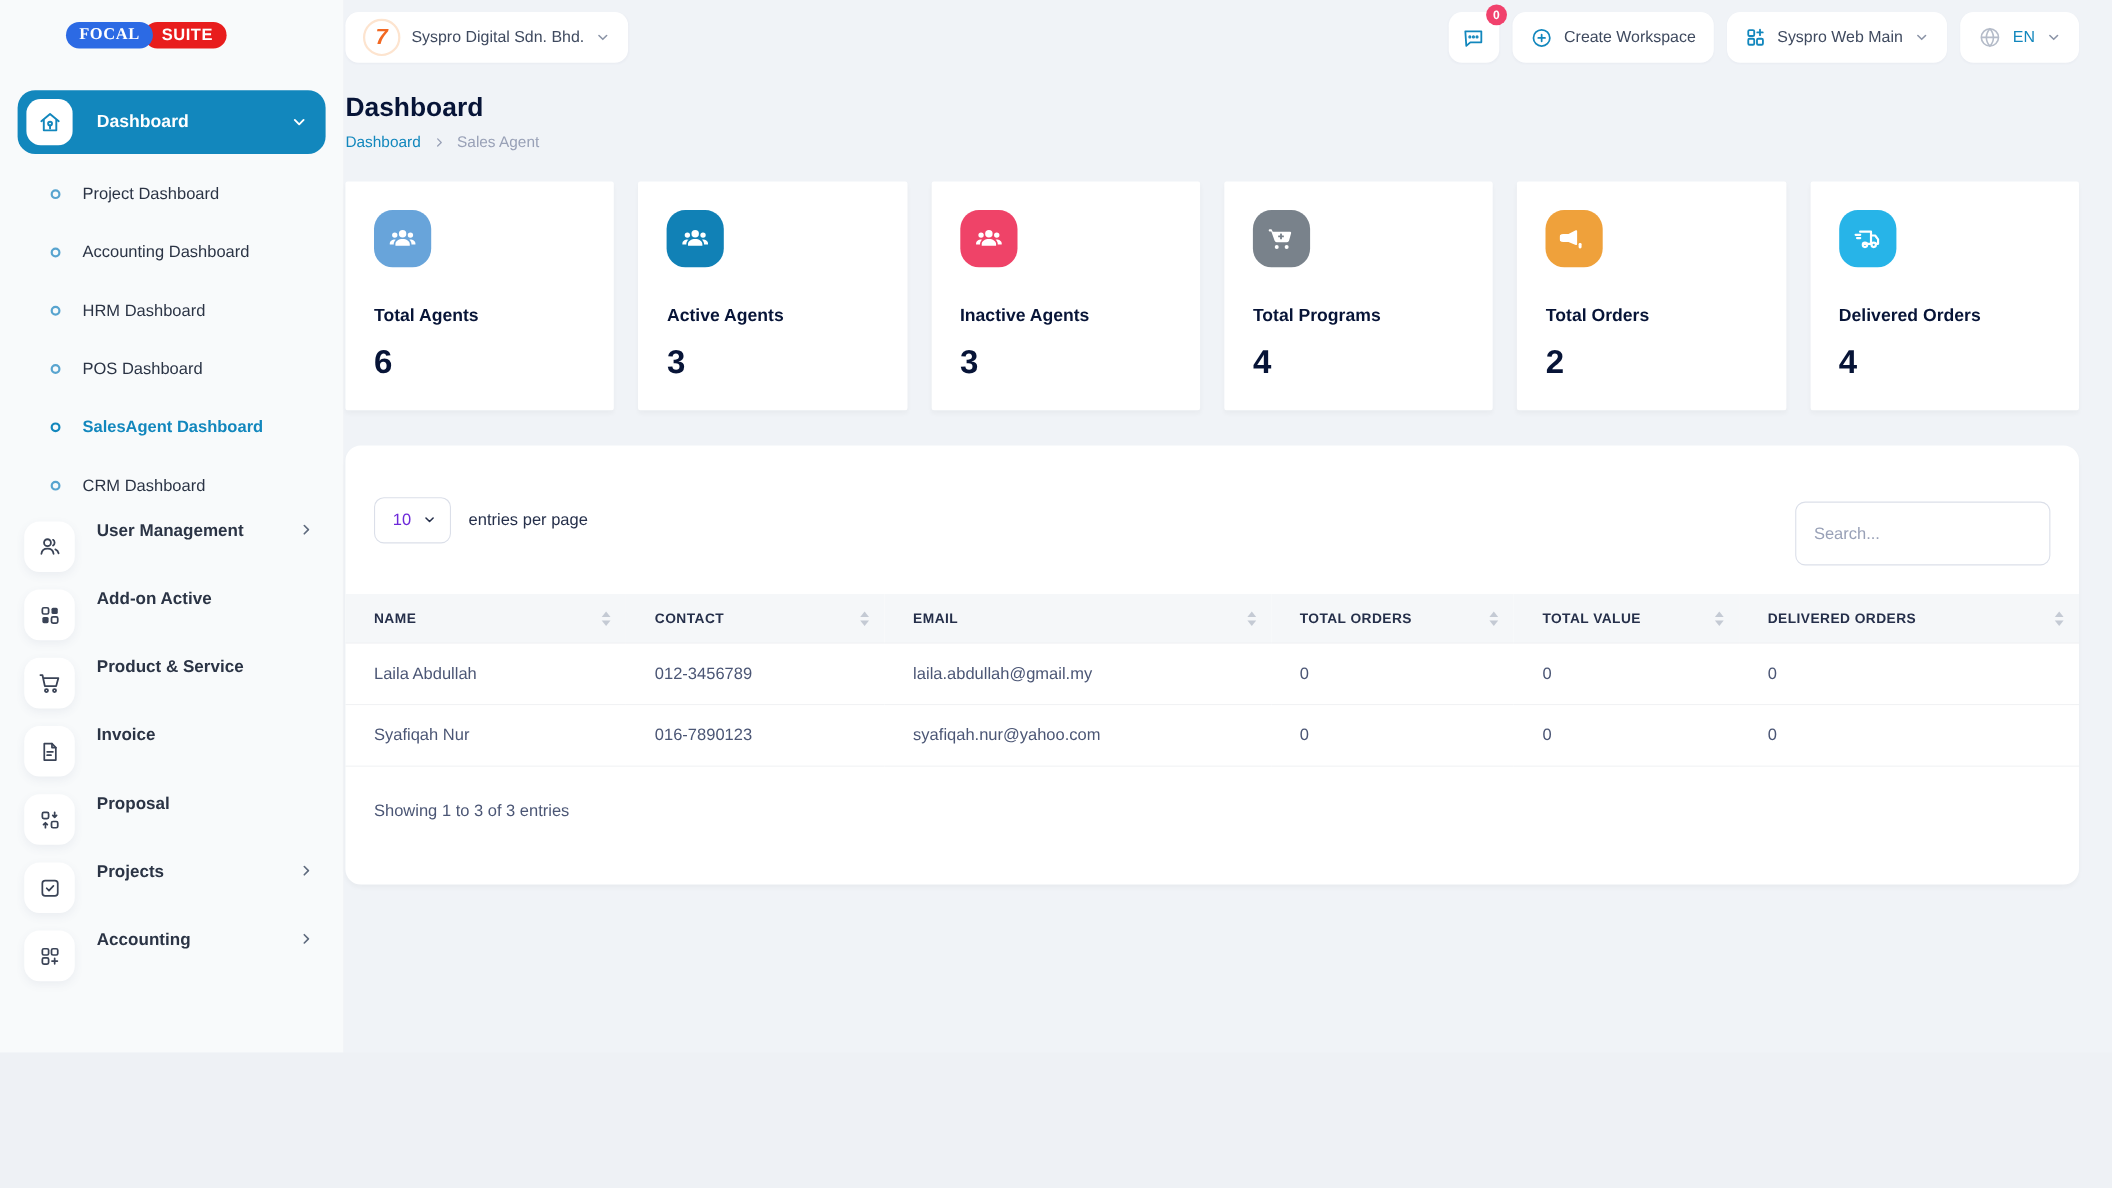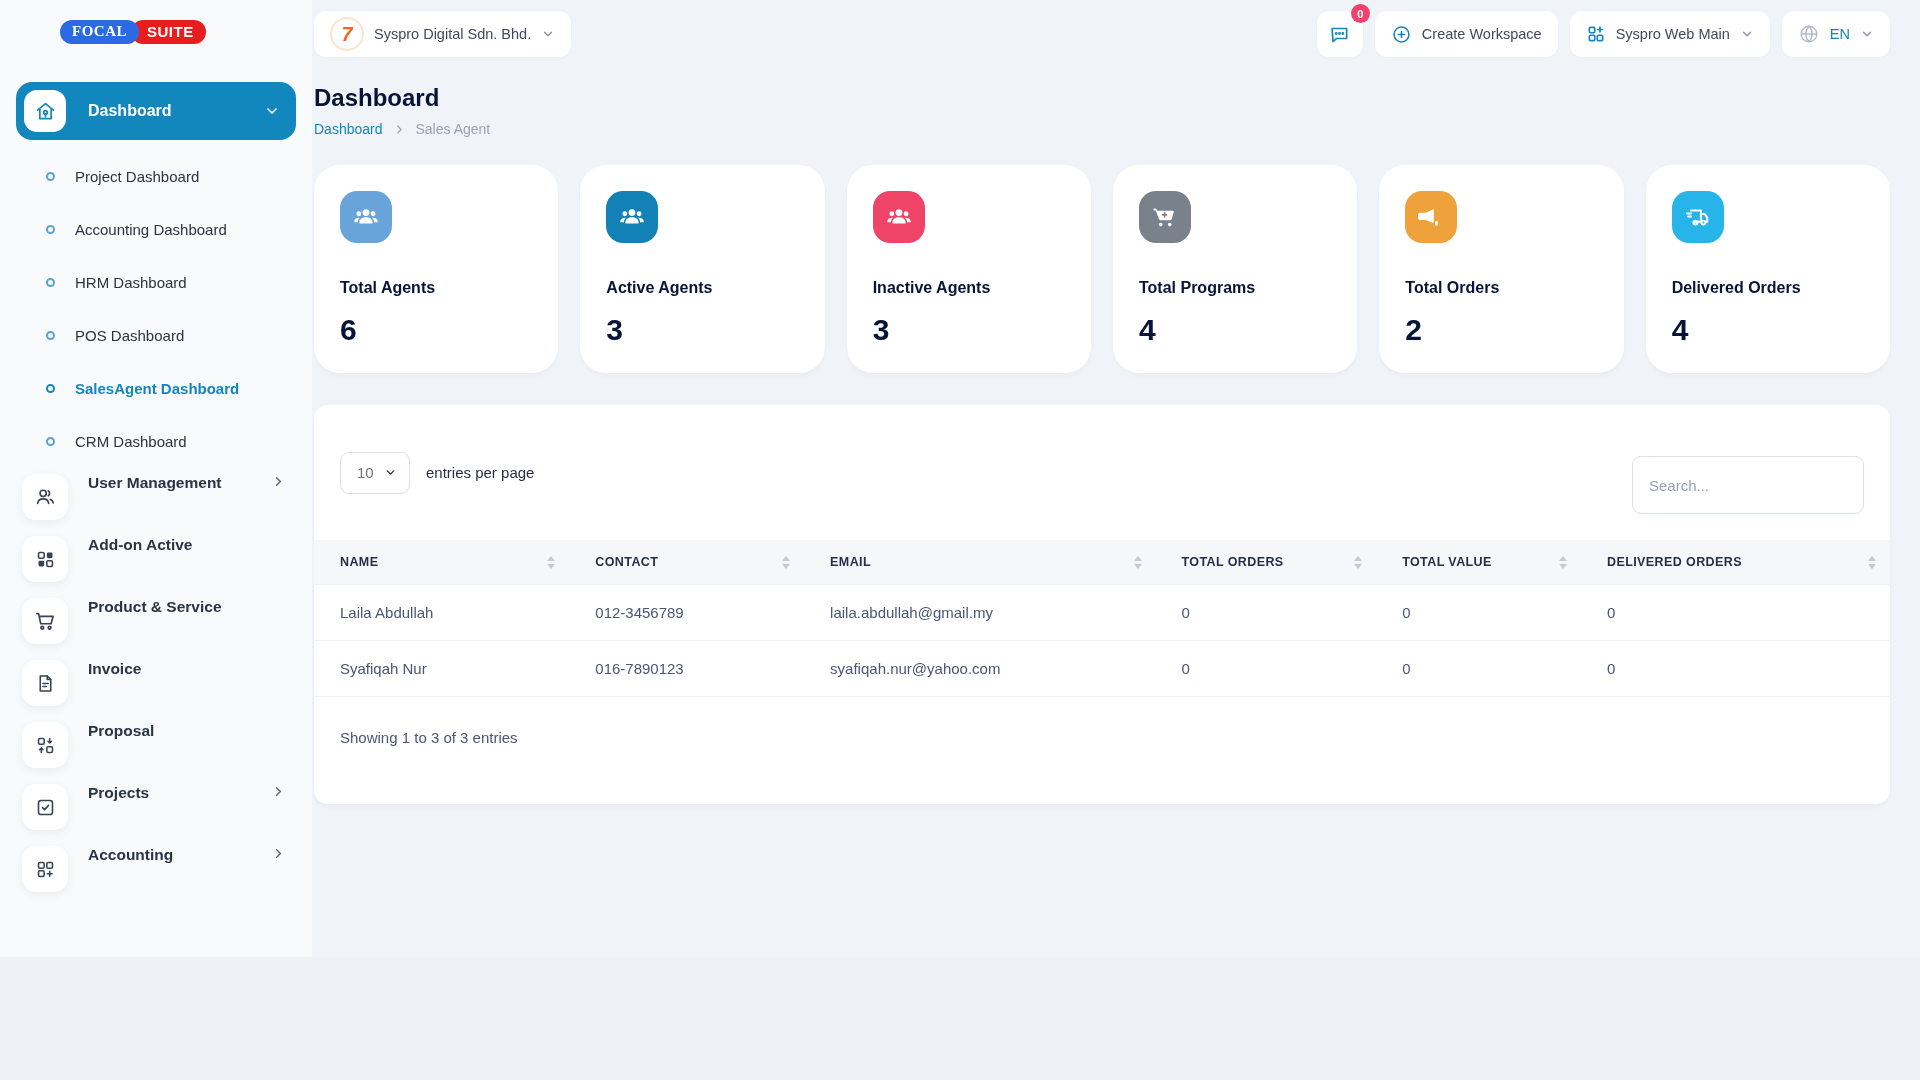--- a/index.html
+++ b/index.html
@@ -47,29 +47,29 @@
 
   
   .main { flex:1; padding:22px 30px 0 2px; min-width:0; }
   .page-title { font-size:24px; font-weight:bold; color:#071437; }
   .breadcrumb { display:flex; align-items:center; gap:10px; margin:9px 0 28px; font-size:14px; }
   .crumb-link { color:#1287bd; cursor:pointer; }
   .crumb-sep { color:#99a1b7; display:inline-flex; }
   .crumb-current { color:#99a1b7; }
 
   .stats { display:grid; grid-template-columns:repeat(6,1fr); gap:22px; margin-bottom:32px; }
-  .stat-card { background:#fff; border-radius:26px; height:208px; padding:26px; box-shadow:0 3px 4px rgba(0,0,0,.03); display:flex; flex-direction:column; }
+  .stat-card { background:#fff; border-radius:2px; height:208px; padding:26px; box-shadow:0 3px 4px rgba(0,0,0,.03); display:flex; flex-direction:column; }
   .stat-icon { width:52px; height:52px; border-radius:17px; color:#fff; display:flex; align-items:center; justify-content:center; }
   .stat-label { margin-top:36px; font-size:16px; font-weight:600; color:#071437; }
   .stat-value { margin-top:16px; font-size:30px; font-weight:bold; color:#071437; }
 
   .table-card { background:#fff; border-radius:14px; padding:26px 0 58px; box-shadow:0 3px 4px rgba(0,0,0,.03); }
   .controls { display:flex; align-items:center; justify-content:space-between; padding:0 26px; margin-bottom:26px; }
   .entries { display:flex; align-items:center; gap:16px; }
-  .select-pill { width:70px; height:42px; border:1px solid #dbdfe9; border-radius:9px; display:flex; align-items:center; justify-content:space-between; padding:0 12px 0 16px; font-size:15px; color:#737373; cursor:pointer; background:#fff; }
+  .select-pill { width:70px; height:42px; border:1px solid #dbdfe9; border-radius:9px; display:flex; align-items:center; justify-content:space-between; padding:0 12px 0 16px; font-size:15px; color:#6d28d9; cursor:pointer; background:#fff; }
   .entries-label { font-size:15px; color:#252f4a; }
   .search-input { width:232px; height:58px; border:1px solid #dbdfe9; border-radius:9px; padding:0 16px; font-size:15px; color:#4b5675; background:#fff; outline:none; font-family:inherit;margin-top:25px; }
   .search-input::placeholder { color:#99a1b7; }
 
   table.data { width:100%; border-collapse:collapse; table-layout:fixed; }
   thead th { background:#f5f7f9; padding:15px 14px 15px 26px; text-align:left; }
   .th-inner { display:flex; align-items:center; justify-content:space-between; }
   .th-label { font-size:12.5px; font-weight:bold; color:#252f4a; text-transform:uppercase; letter-spacing:.4px; }
   .sort { display:flex; flex-direction:column; gap:3px; cursor:pointer; }
   .sort .up { width:0; height:0; border-left:4px solid transparent; border-right:4px solid transparent; border-bottom:5px solid #c4cad4; }

